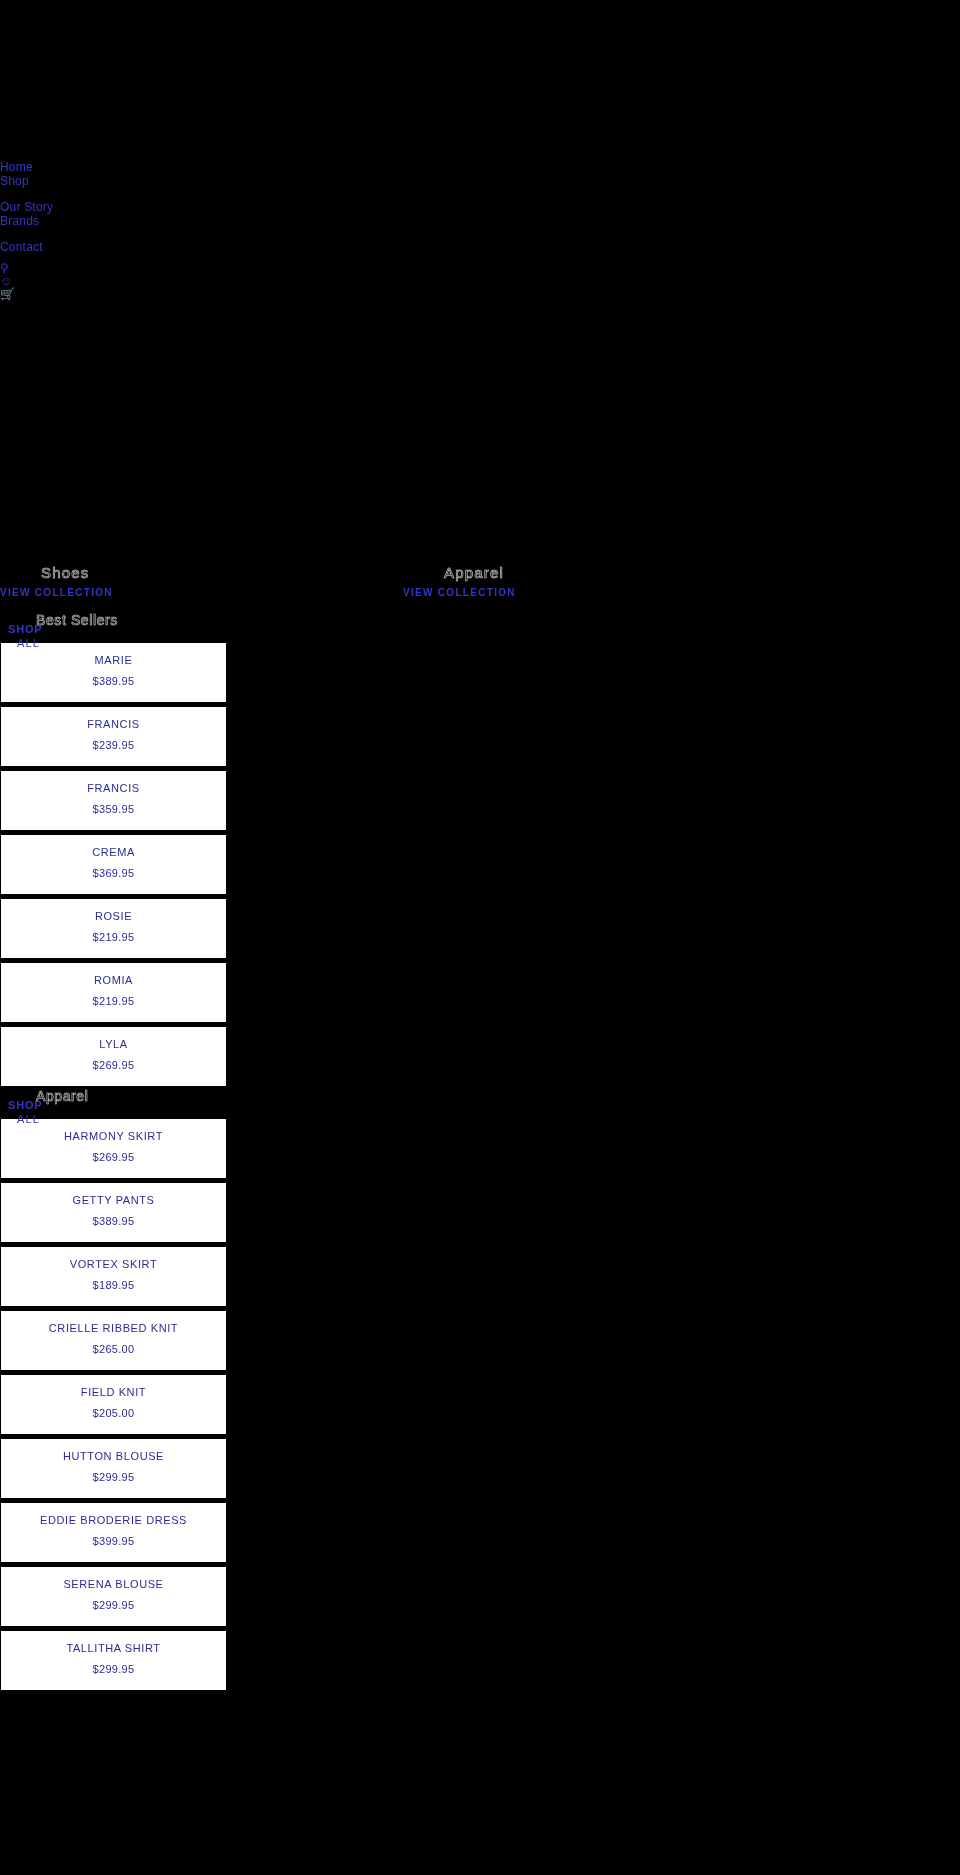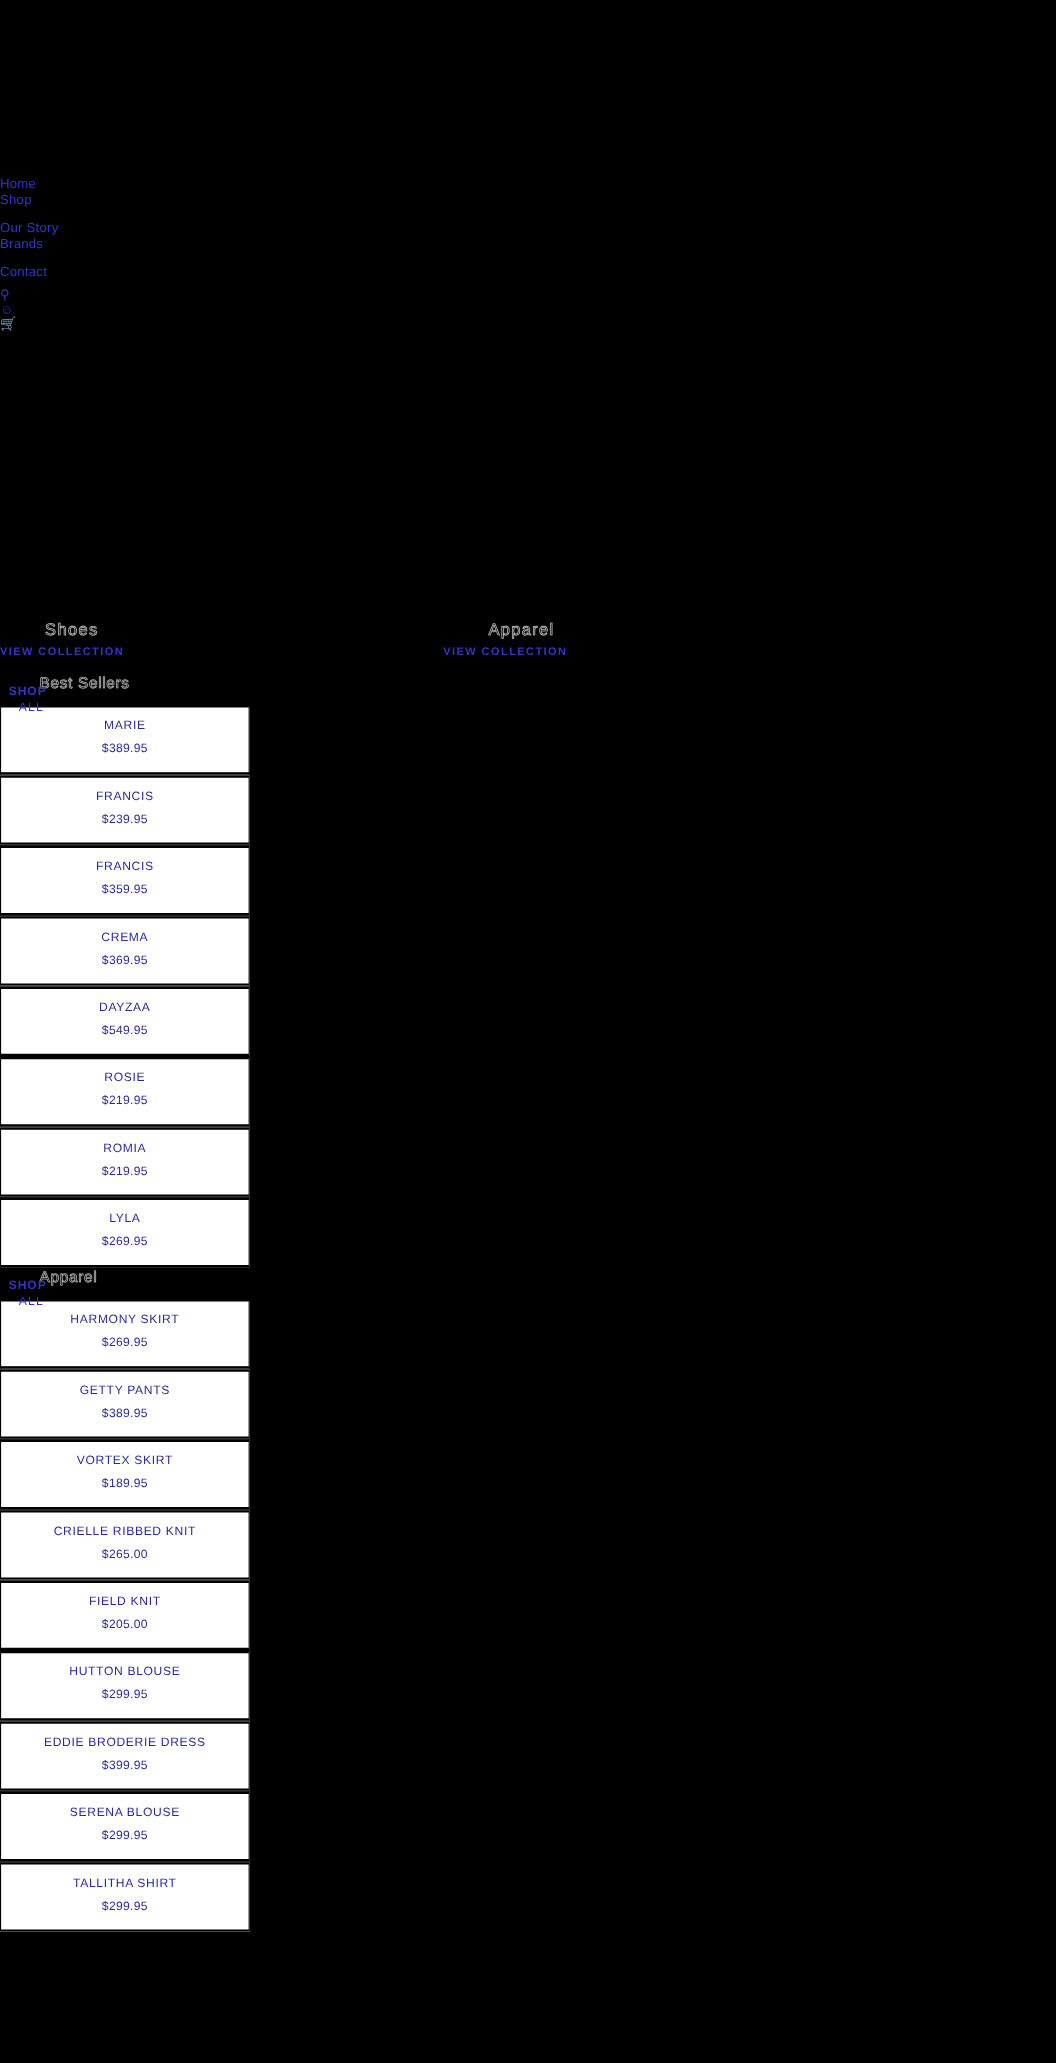--- a/index.html
+++ b/index.html
@@ -210,27 +210,20 @@
       </div>
     </div>
     <div class="product-card">
       <div class="product-name">CREMA</div>
       <div class="product-prices">
         <span>$369.95</span>
         
       </div>
     </div>
     <div class="product-card">
-      <div class="product-name">DAYZAA</div>
-      <div class="product-prices">
-        <span>$549.95</span>
-        
-      </div>
-    </div>
-    <div class="product-card">
       <div class="product-name">ROSIE</div>
       <div class="product-prices">
         <span>$219.95</span>
         
       </div>
     </div>
     <div class="product-card">
       <div class="product-name">ROMIA</div>
       <div class="product-prices">
         <span>$219.95</span>

